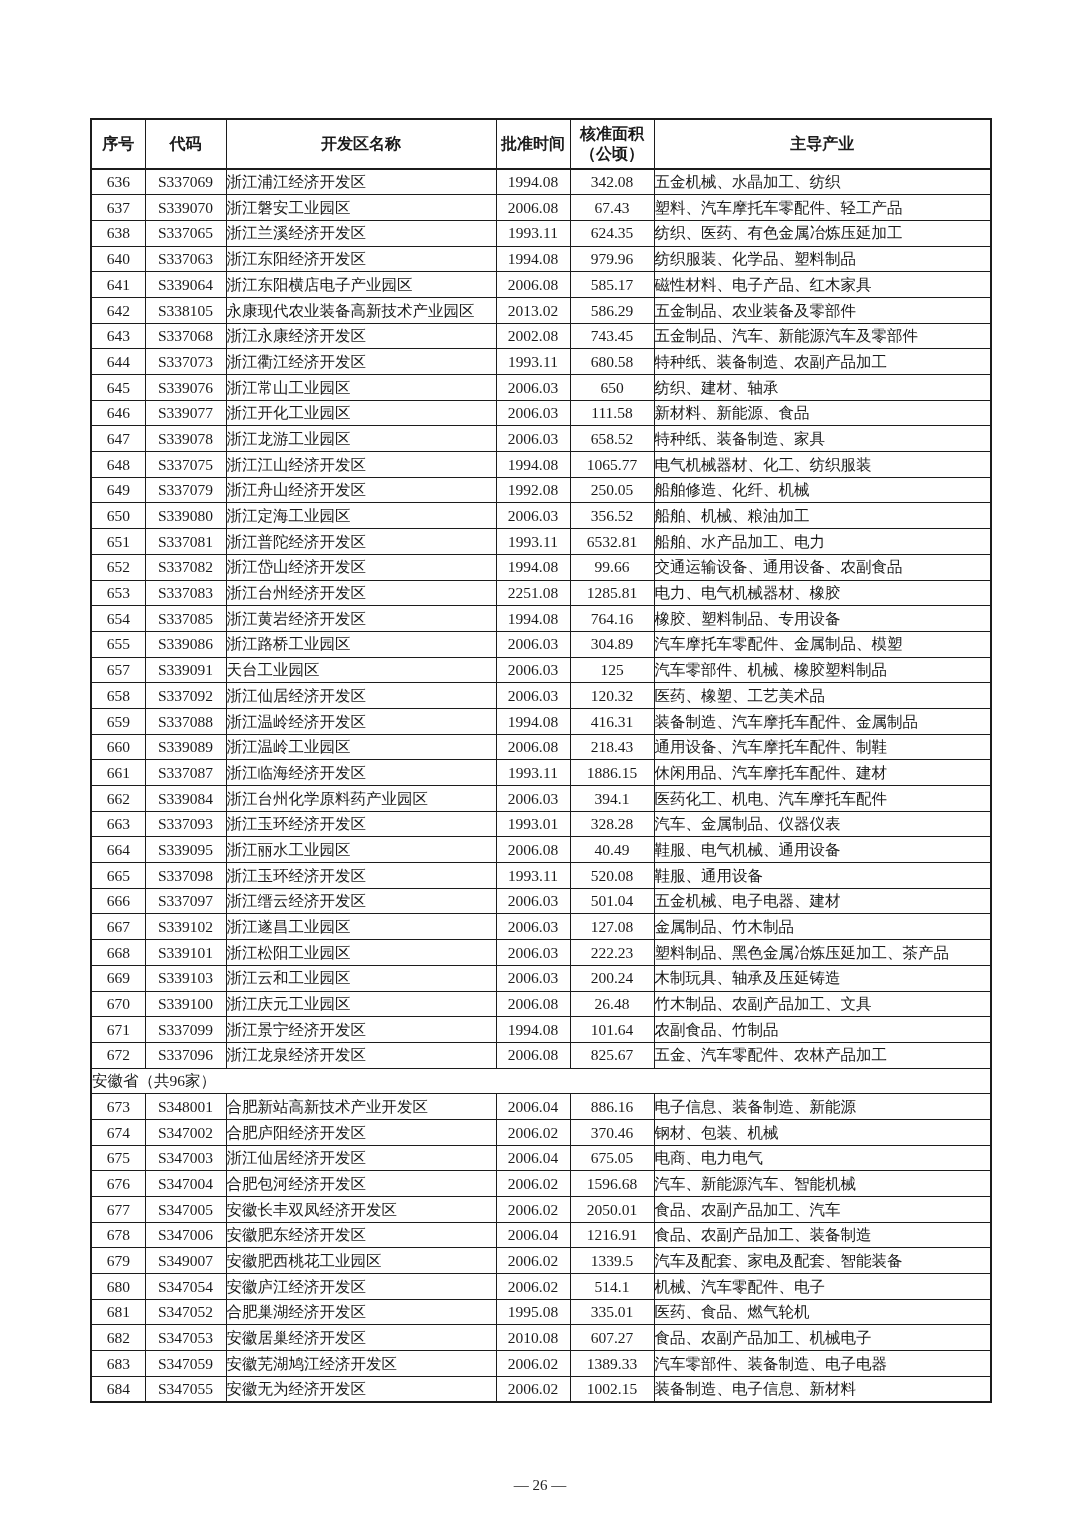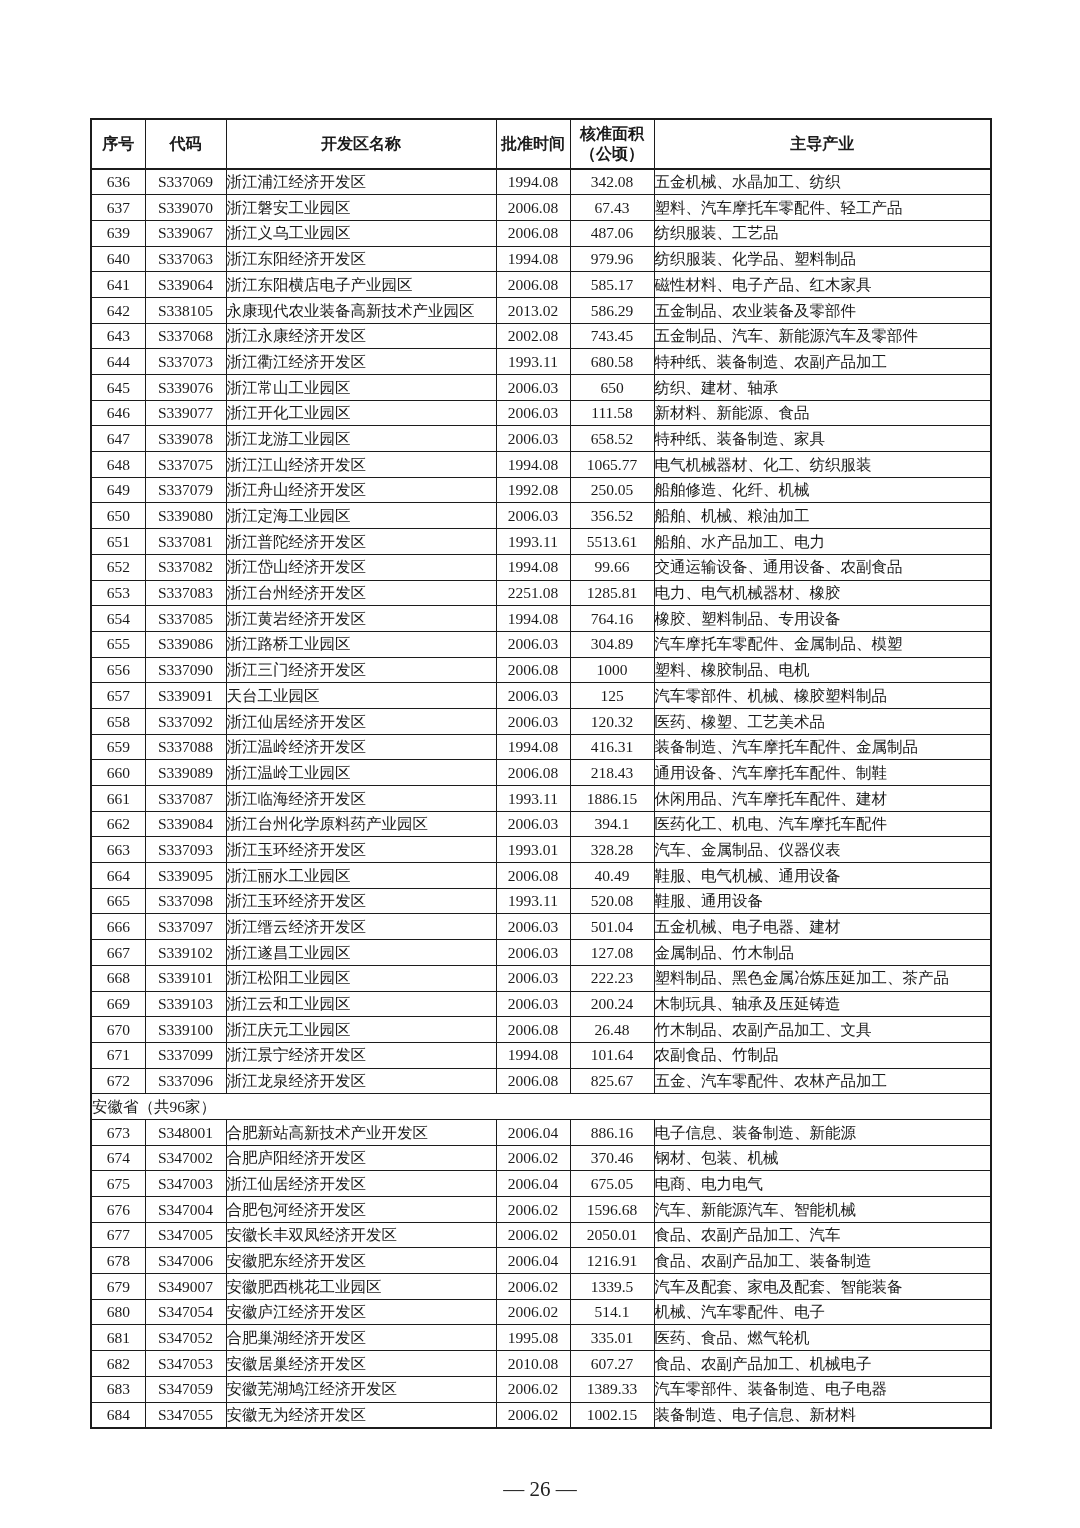--- a/index.html
+++ b/index.html
@@ -58,21 +58,21 @@
     font-size: 16px;
     text-align: left;
     padding-left: 6px;
   }
   .page-footer {
     position: absolute;
     left: 0;
     top: 1457px;
     width: 1080px;
     text-align: center;
-    font-size: 21px;
+    font-size: 15px;
     color: #222;
   }
 </style>
 </head>
 <body>
 
 <div class="page">
 
   <table class="zone-table">
     <colgroup>
@@ -107,26 +107,26 @@
         </tr>
         <tr>
           <td class="c-center">637</td>
           <td class="c-center">S339070</td>
           <td class="c-left">浙江磐安工业园区</td>
           <td class="c-center">2006.08</td>
           <td class="c-center">67.43</td>
           <td class="c-left">塑料、汽车摩托车零配件、轻工产品</td>
         </tr>
         <tr>
-          <td class="c-center">639</td>
-          <td class="c-center">S339067</td>
-          <td class="c-left">浙江义乌工业园区</td>
-          <td class="c-center">2006.08</td>
-          <td class="c-center">487.06</td>
-          <td class="c-left">纺织服装、工艺品</td>
+          <td class="c-center">638</td>
+          <td class="c-center">S337065</td>
+          <td class="c-left">浙江兰溪经济开发区</td>
+          <td class="c-center">1993.11</td>
+          <td class="c-center">624.35</td>
+          <td class="c-left">纺织、医药、有色金属冶炼压延加工</td>
         </tr>
         <tr>
           <td class="c-center">640</td>
           <td class="c-center">S337063</td>
           <td class="c-left">浙江东阳经济开发区</td>
           <td class="c-center">1994.08</td>
           <td class="c-center">979.96</td>
           <td class="c-left">纺织服装、化学品、塑料制品</td>
         </tr>
         <tr>
@@ -207,21 +207,21 @@
           <td class="c-left">浙江定海工业园区</td>
           <td class="c-center">2006.03</td>
           <td class="c-center">356.52</td>
           <td class="c-left">船舶、机械、粮油加工</td>
         </tr>
         <tr>
           <td class="c-center">651</td>
           <td class="c-center">S337081</td>
           <td class="c-left">浙江普陀经济开发区</td>
           <td class="c-center">1993.11</td>
-          <td class="c-center">5513.61</td>
+          <td class="c-center">6532.81</td>
           <td class="c-left">船舶、水产品加工、电力</td>
         </tr>
         <tr>
           <td class="c-center">652</td>
           <td class="c-center">S337082</td>
           <td class="c-left">浙江岱山经济开发区</td>
           <td class="c-center">1994.08</td>
           <td class="c-center">99.66</td>
           <td class="c-left">交通运输设备、通用设备、农副食品</td>
         </tr>
@@ -241,28 +241,20 @@
           <td class="c-center">764.16</td>
           <td class="c-left">橡胶、塑料制品、专用设备</td>
         </tr>
         <tr>
           <td class="c-center">655</td>
           <td class="c-center">S339086</td>
           <td class="c-left">浙江路桥工业园区</td>
           <td class="c-center">2006.03</td>
           <td class="c-center">304.89</td>
           <td class="c-left">汽车摩托车零配件、金属制品、模塑</td>
-        </tr>
-        <tr>
-          <td class="c-center">656</td>
-          <td class="c-center">S337090</td>
-          <td class="c-left">浙江三门经济开发区</td>
-          <td class="c-center">2006.08</td>
-          <td class="c-center">1000</td>
-          <td class="c-left">塑料、橡胶制品、电机</td>
         </tr>
         <tr>
           <td class="c-center">657</td>
           <td class="c-center">S339091</td>
           <td class="c-left">天台工业园区</td>
           <td class="c-center">2006.03</td>
           <td class="c-center">125</td>
           <td class="c-left">汽车零部件、机械、橡胶塑料制品</td>
         </tr>
         <tr>

